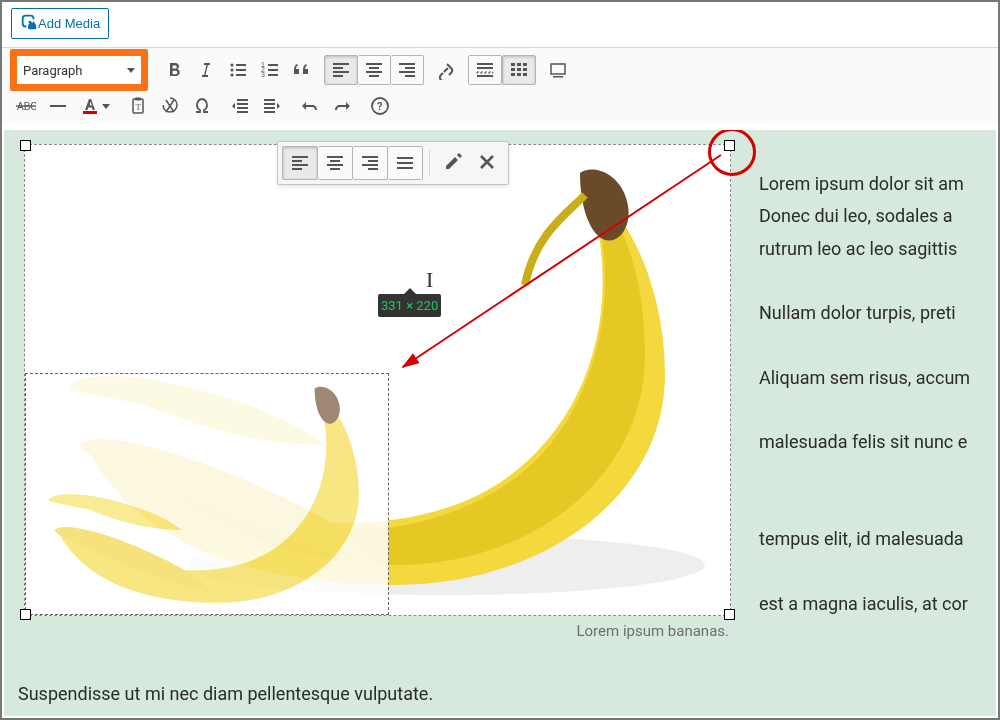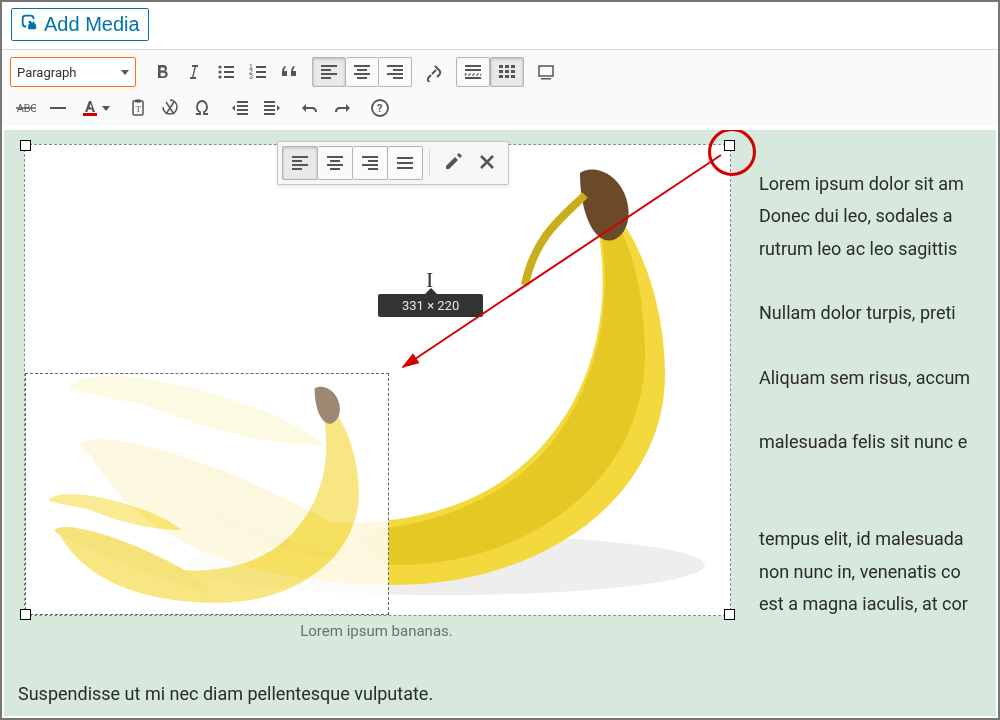--- a/index.html
+++ b/index.html
@@ -1,23 +1,23 @@
 <!DOCTYPE html>
 <html><head>
 <meta charset="utf-8">
 <style>
   html,body{margin:0;padding:0;font-family:"Segoe UI",Roboto,Helvetica,Arial,sans-serif;font-size:14px;color:#333;background:#fff}
   .frame{width:1000px;height:720px;border:2px solid #777;box-sizing:border-box;position:relative;overflow:hidden}
   
-  .add-media{margin:6px 9px 8px 9px;display:inline-flex;align-items:center;gap:6px;border:1px solid #0073aa;color:#0073aa;background:#fff;padding:4px 8px;font-size:20px;border-radius:2px;cursor:pointer}
+  .add-media{margin:6px 9px 8px 9px;display:inline-flex;align-items:center;border:1px solid #0073aa;color:#0073aa;background:#fff;padding:4px 8px;font-size:13px;border-radius:2px;cursor:pointer}
   .add-media svg{width:18px;height:18px;fill:#0073aa}
   
   .toolbar-wrap{border-top:1px solid #d8d8d8;background:#fafafa;padding:4px 8px 0 8px}
   .tbrow{display:flex;align-items:center;gap:0;height:36px}
-  .format-select{width:112px;height:28px;border:1px solid #f97316;background:#fff;font-size:13px;padding:0 6px;margin-right:10px;display:flex;align-items:center;justify-content:space-between;border-radius:2px;cursor:pointer}
+  .format-select{width:112px;height:28px;border:7px solid #f97316;background:#fff;font-size:13px;padding:0 6px;margin-right:10px;display:flex;align-items:center;justify-content:space-between;border-radius:2px;cursor:pointer}
   .caret{width:0;height:0;border-left:4px solid transparent;border-right:4px solid transparent;border-top:5px solid #555}
   .tb-btn{width:32px;height:28px;display:flex;align-items:center;justify-content:center;color:#555;cursor:pointer;border-radius:2px}
   .tb-btn svg{width:20px;height:20px;fill:#555}
   .tb-btn.boxed{border:1px solid #b4b4b4;background:#fafafa;margin:0}
   .tb-btn.boxed.active{background:#e9e9e9;box-shadow:inset 0 1px 3px rgba(0,0,0,.2)}
   .tb-group{display:flex;gap:0}
   .tb-group .tb-btn.boxed + .tb-btn.boxed{border-left:none}
   .tb-spacer{width:6px}
   
   .editor-body{position:absolute;left:2px;right:2px;top:128px;bottom:2px;background:#d7e8dd;overflow:hidden}
@@ -28,35 +28,35 @@
   .res-handle.nw{left:-5px;top:-5px}
   .res-handle.ne{right:-5px;top:-5px}
   .res-handle.sw{left:-5px;bottom:-5px}
   .res-handle.se{right:-5px;bottom:-5px}
   
   .banana{position:absolute;inset:0}
   
   .ghost{position:absolute;left:0;bottom:0;width:362px;height:240px;border:1px dashed #666;background:rgba(255,255,255,.55);overflow:hidden}
   .ghost .mini{position:absolute;inset:0;opacity:.65;transform:scale(0.52);transform-origin:top left}
   
-  .dims-tip{position:absolute;left:353px;top:149px;background:rgba(40,40,40,.95);color:#e5e5e5;font-size:13px;padding:4px 24px;border-radius:2px}
+  .dims-tip{position:absolute;left:353px;top:149px;background:rgba(40,40,40,.95);color:#22c55e;font-size:13px;padding:4px 3px;border-radius:2px}
   .dims-tip:before{content:"";position:absolute;top:-6px;left:50%;transform:translateX(-50%);border-left:6px solid transparent;border-right:6px solid transparent;border-bottom:6px solid rgba(40,40,40,.95)}
   
   .red-circle{position:absolute;right:-26px;top:-17px;width:42px;height:42px;border:3px solid #d40000;border-radius:50%}
   .red-arrow{position:absolute;left:0;top:0;pointer-events:none}
   
   .text-cursor{position:absolute;left:401px;top:122px;font-size:22px;color:#333;font-family:serif}
   
   .float-tb{position:absolute;left:252px;top:-4px;background:#f6f6f6;border:1px solid #c6c6c6;border-radius:2px;display:flex;padding:4px;box-shadow:0 2px 4px rgba(0,0,0,.1)}
   .float-tb .tb-btn{width:34px;height:32px}
   .float-tb .tb-btn.boxed{border:1px solid #b4b4b4}
   .float-tb .sep{width:1px;background:#d4d4d4;margin:4px 6px}
   .float-tb .plain{border:none;background:transparent}
   
-  .caption{width:705px;text-align:center;color:#6f6f6f;font-size:15px;margin-top:6px}
+  .caption{width:705px;text-align:right;color:#6f6f6f;font-size:15px;margin-top:6px}
   
   .body-text{position:absolute;left:755px;top:38px;right:-10px;color:#2b2b2b;font-size:18px;line-height:1.8}
   .body-text p{margin:0 0 32px 0;white-space:nowrap}
   .last-p{position:absolute;left:14px;bottom:12px;font-size:18px;color:#2b2b2b}
 </style>
 </head>
 <body>
 
 <svg width="0" height="0" style="position:absolute">
 <defs>
@@ -429,21 +429,21 @@
       </p>
       <p><span>Nullam dolor turpis, preti</span></p>
       <p>
         <span>Aliquam sem risus, accum</span><br>
         <br>
         <span>malesuada felis sit nunc e</span>
       </p>
       <p>
         <br>
         <span>tempus elit, id malesuada</span><br>
-        <span>non nunc in, venenatis co</span><br>
+        <br>
         <span>est a magna iaculis, at cor</span><br>
       </p>
     </div>
 
     <div class="last-p">Suspendisse ut mi nec diam pellentesque vulputate.</div>
   </div>
 
 </div>
 
 </body></html>

